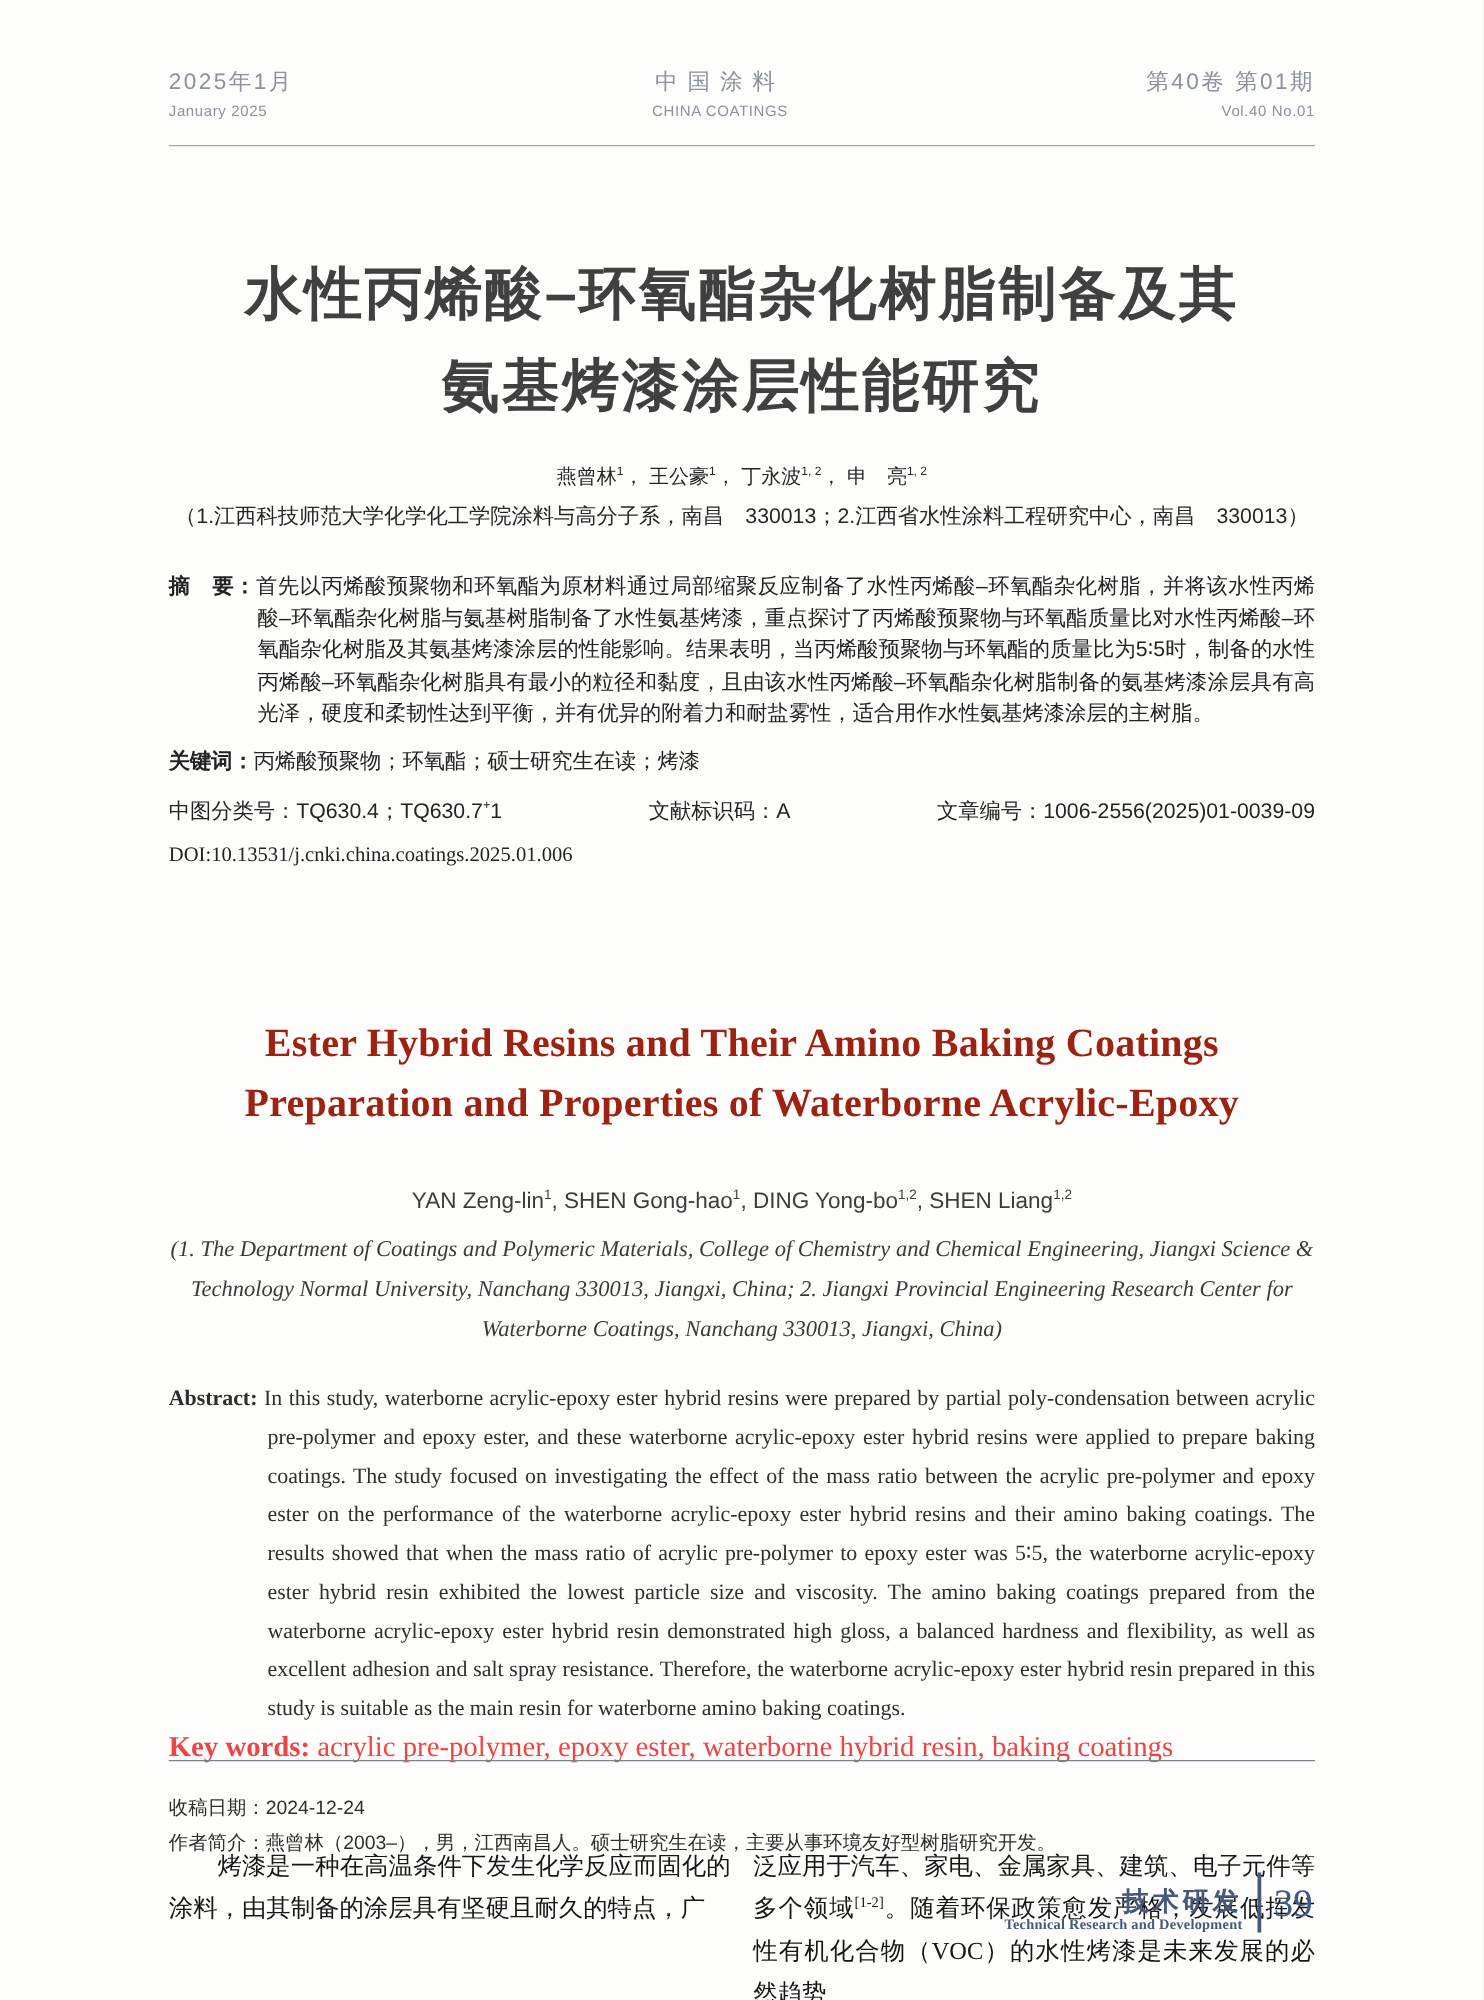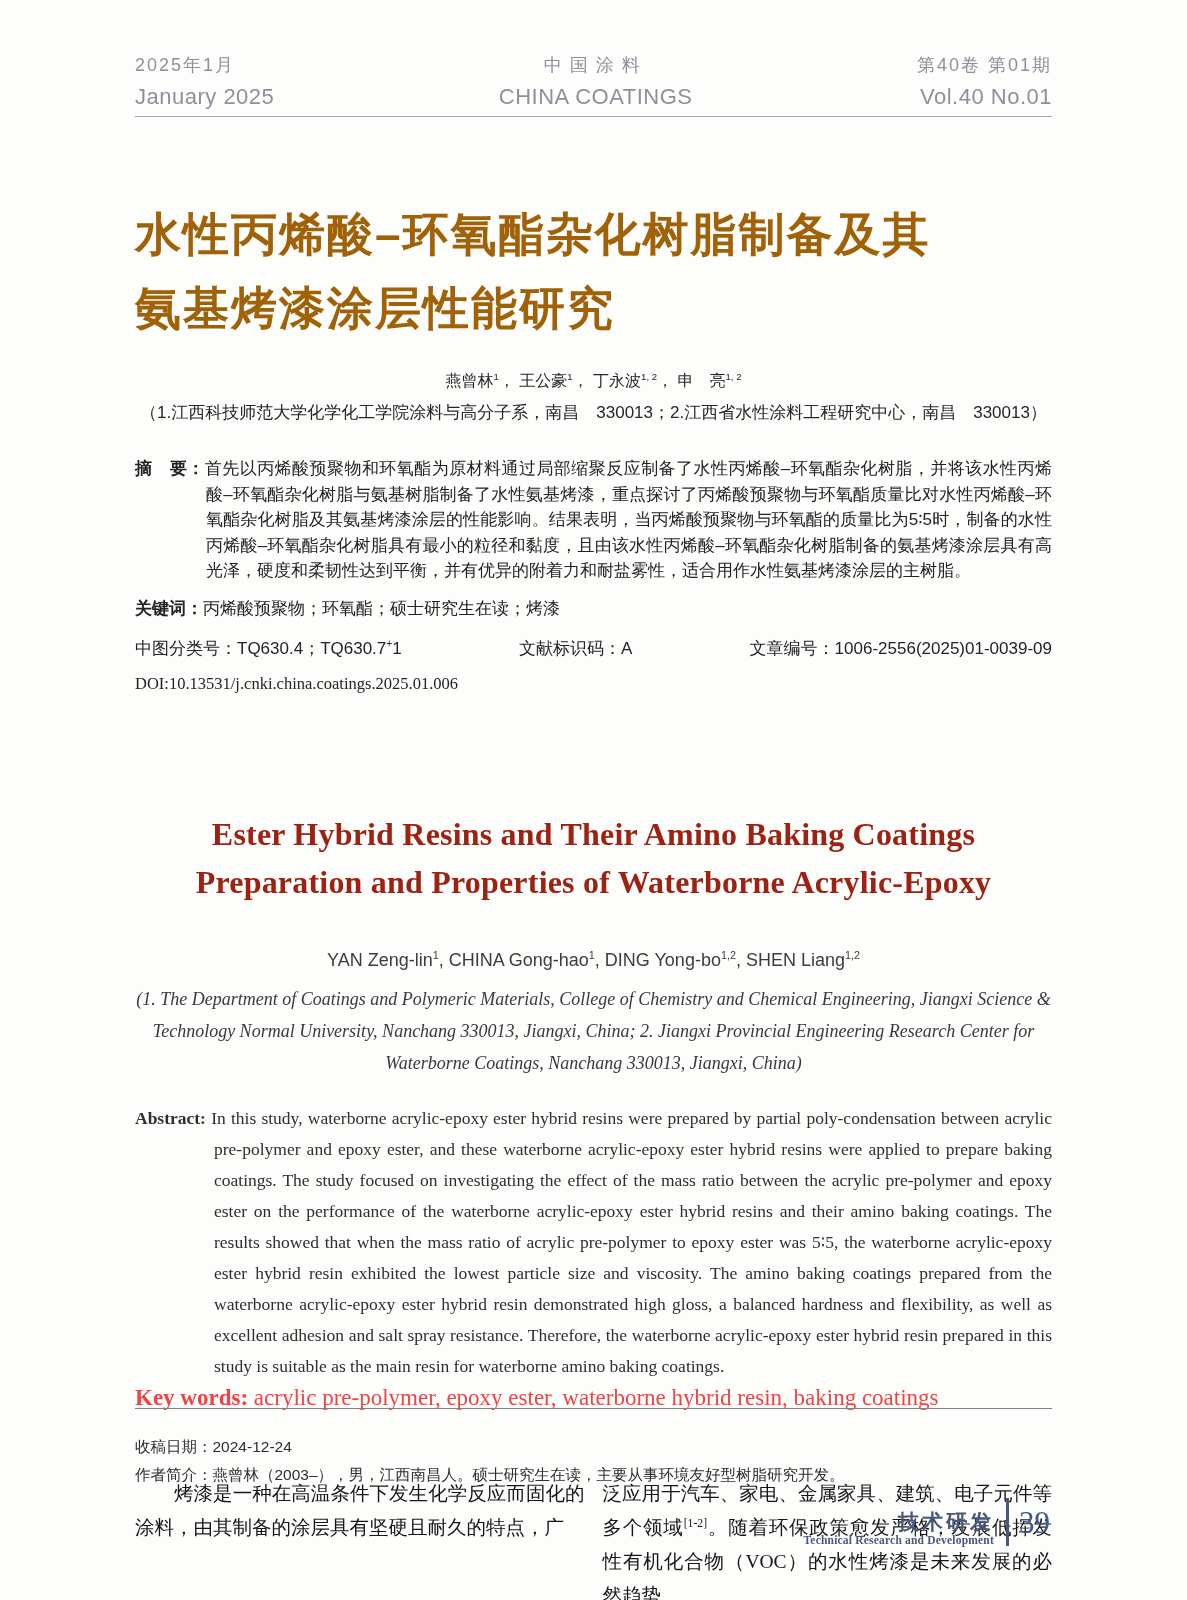--- a/index.html
+++ b/index.html
@@ -18,34 +18,34 @@
     position:absolute; left:135px; right:135px; top:52px;
     display:flex; justify-content:space-between; align-items:flex-end;
     color:#8b929a;
   }
   .runhead .col { line-height:1.55; }
   .runhead .c-left  { text-align:left; }
   .runhead .c-mid   { text-align:center; }
   .runhead .c-right { text-align:right; }
   .runhead .cn { font-size:18px; letter-spacing:2px; }
   .runhead .c-mid .cn { letter-spacing:8px; }
-  .runhead .en { font-size:22px; letter-spacing:0.5px; }
+  .runhead .en { font-size:12px; letter-spacing:0.5px; }
   .runhead-rule {
     position:absolute; left:135px; right:135px; top:116px;
     border-top:1.6px solid #a2a8ae;
   }
 
   
   .content { position:absolute; left:135px; width:917px; top:0; }
 
   .title-cn {
-    margin-top:198px; 
+    margin-top:198px; text-align:center;
     font-family:"Liberation Sans","DejaVu Sans",sans-serif;
     font-weight:bold; font-size:46px; line-height:1.6;
-    color:#a16207; letter-spacing:2px;
+    color:#404040; letter-spacing:2px;
   }
   .authors-cn {
     margin-top:26px; text-align:center; font-size:16px; color:#262626;
     font-family:"Liberation Sans","DejaVu Sans",sans-serif;
   }
   .affil-cn {
     margin-top:9px; text-align:center; font-size:17px; color:#262626;
     font-family:"Liberation Sans","DejaVu Sans",sans-serif;
   }
 
@@ -182,21 +182,21 @@
 
     <div class="doi-line serif">DOI:10.13531/j.cnki.china.coatings.2025.01.006</div>
 
     <h2 class="title-en serif">
       <span style="display:block">Ester Hybrid Resins and Their Amino Baking Coatings</span>
       <span style="display:block">Preparation and Properties of Waterborne Acrylic-Epoxy</span>
     </h2>
 
     <div class="authors-en">
       <span><span>YAN Zeng-lin</span><sup>1</sup><span>, </span></span>
-      <span><span>CHINA Gong-hao</span><sup>1</sup><span>, </span></span>
+      <span><span>SHEN Gong-hao</span><sup>1</sup><span>, </span></span>
       <span><span>DING Yong-bo</span><sup>1,2</sup><span>, </span></span>
       <span><span>SHEN Liang</span><sup>1,2</sup><span></span></span>
     </div>
 
     <div class="affil-en">(1. The Department of Coatings and Polymeric Materials, College of Chemistry and Chemical Engineering, Jiangxi Science &amp; Technology Normal University, Nanchang 330013, Jiangxi, China; 2. Jiangxi Provincial Engineering Research Center for Waterborne Coatings, Nanchang 330013, Jiangxi, China)</div>
 
     <p class="abstract-en">
       <span class="lbl">Abstract:</span> <span>In this study, waterborne acrylic-epoxy ester hybrid resins were prepared by partial poly-condensation between acrylic pre-polymer and epoxy ester, and these waterborne acrylic-epoxy ester hybrid resins were applied to prepare baking coatings. The study focused on investigating the effect of the mass ratio between the acrylic pre-polymer and epoxy ester on the performance of the waterborne acrylic-epoxy ester hybrid resins and their amino baking coatings. The results showed that when the mass ratio of acrylic pre-polymer to epoxy ester was 5∶5, the waterborne acrylic-epoxy ester hybrid resin exhibited the lowest particle size and viscosity. The amino baking coatings prepared from the waterborne acrylic-epoxy ester hybrid resin demonstrated high gloss, a balanced hardness and flexibility, as well as excellent adhesion and salt spray resistance. Therefore, the waterborne acrylic-epoxy ester hybrid resin prepared in this study is suitable as the main resin for waterborne amino baking coatings.</span>
     </p>
 

